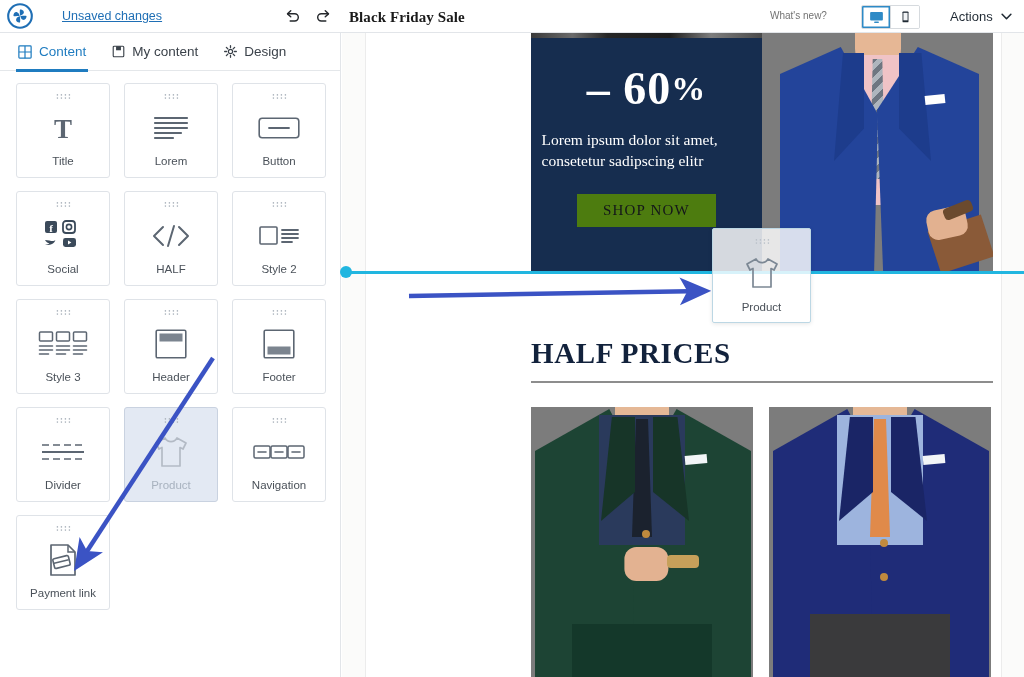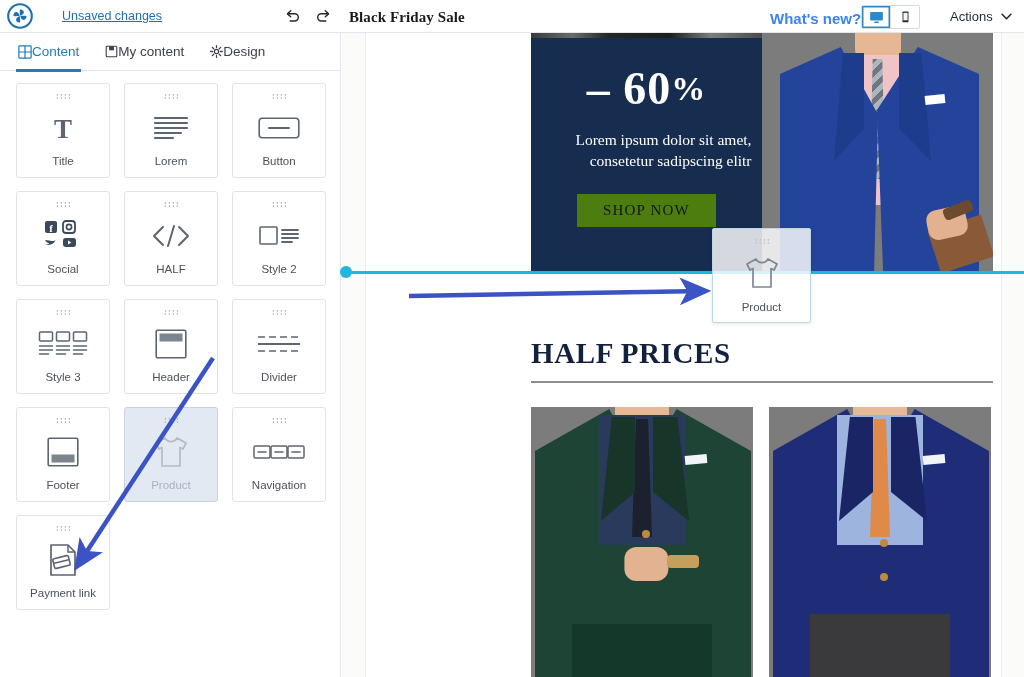--- a/index.html
+++ b/index.html
@@ -32,21 +32,21 @@
   .hist-btn { width:18px; height:18px; cursor:pointer; display:block; }
   #doc-title {
     position: absolute; left: 349px; top: 9px;
     font-family: "Liberation Serif", serif;
     font-size: 15px; font-weight: 700; color: #1a1a1a;
     letter-spacing: .1px;
     white-space: nowrap;
   }
   #whats-new {
     position: absolute; left: 770px; top: 10px;
-    font-size: 15px; color: #3b82f6; cursor: pointer; white-space: nowrap; font-weight: bold;
+    font-size: 10px; color: #737373; cursor: pointer; white-space: nowrap;
   }
   #device-toggle {
     position: absolute; left: 861px; top: 5px;
     display: flex; height: 24px;
     border: 1px solid #d6dade;
     border-radius: 2px;
     overflow: hidden;
     background: #fff;
   }
   .dev-btn {
@@ -71,21 +71,21 @@
   }
   #tabs {
     position: relative;
     height: 38px;
     display: flex; align-items: center;
     padding-left: 18px;
     gap: 26px;
     border-bottom: 1px solid #e4e7ea;
   }
   .tab {
-    display: flex; align-items: center; 
+    display: flex; align-items: center; gap: 7px;
     font-size: 13.5px; color: #3b424a;
     height: 38px; cursor: pointer;
     position: relative;
   }
   .tab.active { color: #1f7cc0; }
   .tab.active::after {
     content:""; position:absolute; left:-2px; right:-2px; bottom:-1px;
     height:2.5px; background:#1f7cc0;
   }
   .tab svg { display:block; }
@@ -159,21 +159,21 @@
     background: linear-gradient(90deg,#3a3a3a 0%,#6b6b6b 18%,#262626 33%,#1d1d1d 60%,#7d7d7d 78%,#4a4a4a 100%);
   }
   #discount {
     margin-top: 33px;
     font-size: 46px; font-weight: 700; letter-spacing: 1px;
     line-height: 1;
   }
   #discount .pct { font-size: 34px; vertical-align: 4px; }
   #banner-sub {
     margin-top: 18px;
-    font-size: 15.5px; line-height: 1.35; text-align: right;
+    font-size: 15.5px; line-height: 1.35; text-align: left;
     width: 210px;
   }
   #shop-now {
     margin-top: 22px;
     background: #4d7c0f; color: #14161a;
     font-family: "Liberation Serif", serif;
     font-size: 15px; letter-spacing: 1.2px;
     padding: 8px 26px;
     cursor: pointer;
     border: none;
@@ -583,49 +583,49 @@
             <circle cx="8" cy="2" r="1"></circle>
             <circle cx="13" cy="2" r="1"></circle>
             <circle cx="18" cy="2" r="1"></circle>
         <circle cx="3" cy="6" r="1"></circle>
             <circle cx="8" cy="6" r="1"></circle>
             <circle cx="13" cy="6" r="1"></circle>
             <circle cx="18" cy="6" r="1"></circle>
           </g>
       </svg>
       <div class="tile-art">
+        <svg width="32" height="30" viewBox="0 0 32 30">
+          <rect x="1.2" y="1.2" width="29.6" height="27.6" rx="1.4" fill="none" stroke="#5c6672" stroke-width="1.6"></rect>
+          <rect x="4.5" y="17.5" width="23" height="8" fill="#7b848f"></rect>
+        </svg>
+      </div>
+      <div class="tile-label">Footer</div>
+    </div>
+
+    <div class="block-tile">
+      <svg class="dots" viewBox="0 0 20 8">
+        <g fill="#aab2bb">
+            <circle cx="3" cy="2" r="1"></circle>
+            <circle cx="8" cy="2" r="1"></circle>
+            <circle cx="13" cy="2" r="1"></circle>
+            <circle cx="18" cy="2" r="1"></circle>
+        <circle cx="3" cy="6" r="1"></circle>
+            <circle cx="8" cy="6" r="1"></circle>
+            <circle cx="13" cy="6" r="1"></circle>
+            <circle cx="18" cy="6" r="1"></circle>
+          </g>
+      </svg>
+      <div class="tile-art">
         <svg width="46" height="22" viewBox="0 0 46 22">
           <path d="M2 4h42" stroke="#5c6672" stroke-width="1.6" stroke-dasharray="7 4"></path>
           <path d="M2 11h42" stroke="#5c6672" stroke-width="2"></path>
           <path d="M2 18h42" stroke="#5c6672" stroke-width="1.6" stroke-dasharray="7 4"></path>
         </svg>
       </div>
       <div class="tile-label">Divider</div>
-    </div>
-
-    <div class="block-tile">
-      <svg class="dots" viewBox="0 0 20 8">
-        <g fill="#aab2bb">
-            <circle cx="3" cy="2" r="1"></circle>
-            <circle cx="8" cy="2" r="1"></circle>
-            <circle cx="13" cy="2" r="1"></circle>
-            <circle cx="18" cy="2" r="1"></circle>
-        <circle cx="3" cy="6" r="1"></circle>
-            <circle cx="8" cy="6" r="1"></circle>
-            <circle cx="13" cy="6" r="1"></circle>
-            <circle cx="18" cy="6" r="1"></circle>
-          </g>
-      </svg>
-      <div class="tile-art">
-        <svg width="32" height="30" viewBox="0 0 32 30">
-          <rect x="1.2" y="1.2" width="29.6" height="27.6" rx="1.4" fill="none" stroke="#5c6672" stroke-width="1.6"></rect>
-          <rect x="4.5" y="17.5" width="23" height="8" fill="#7b848f"></rect>
-        </svg>
-      </div>
-      <div class="tile-label">Footer</div>
     </div>
 
     <div class="block-tile selected">
       <svg class="dots" viewBox="0 0 20 8">
         <g fill="#aab2bb">
             <circle cx="3" cy="2" r="1"></circle>
             <circle cx="8" cy="2" r="1"></circle>
             <circle cx="13" cy="2" r="1"></circle>
             <circle cx="18" cy="2" r="1"></circle>
         <circle cx="3" cy="6" r="1"></circle>

